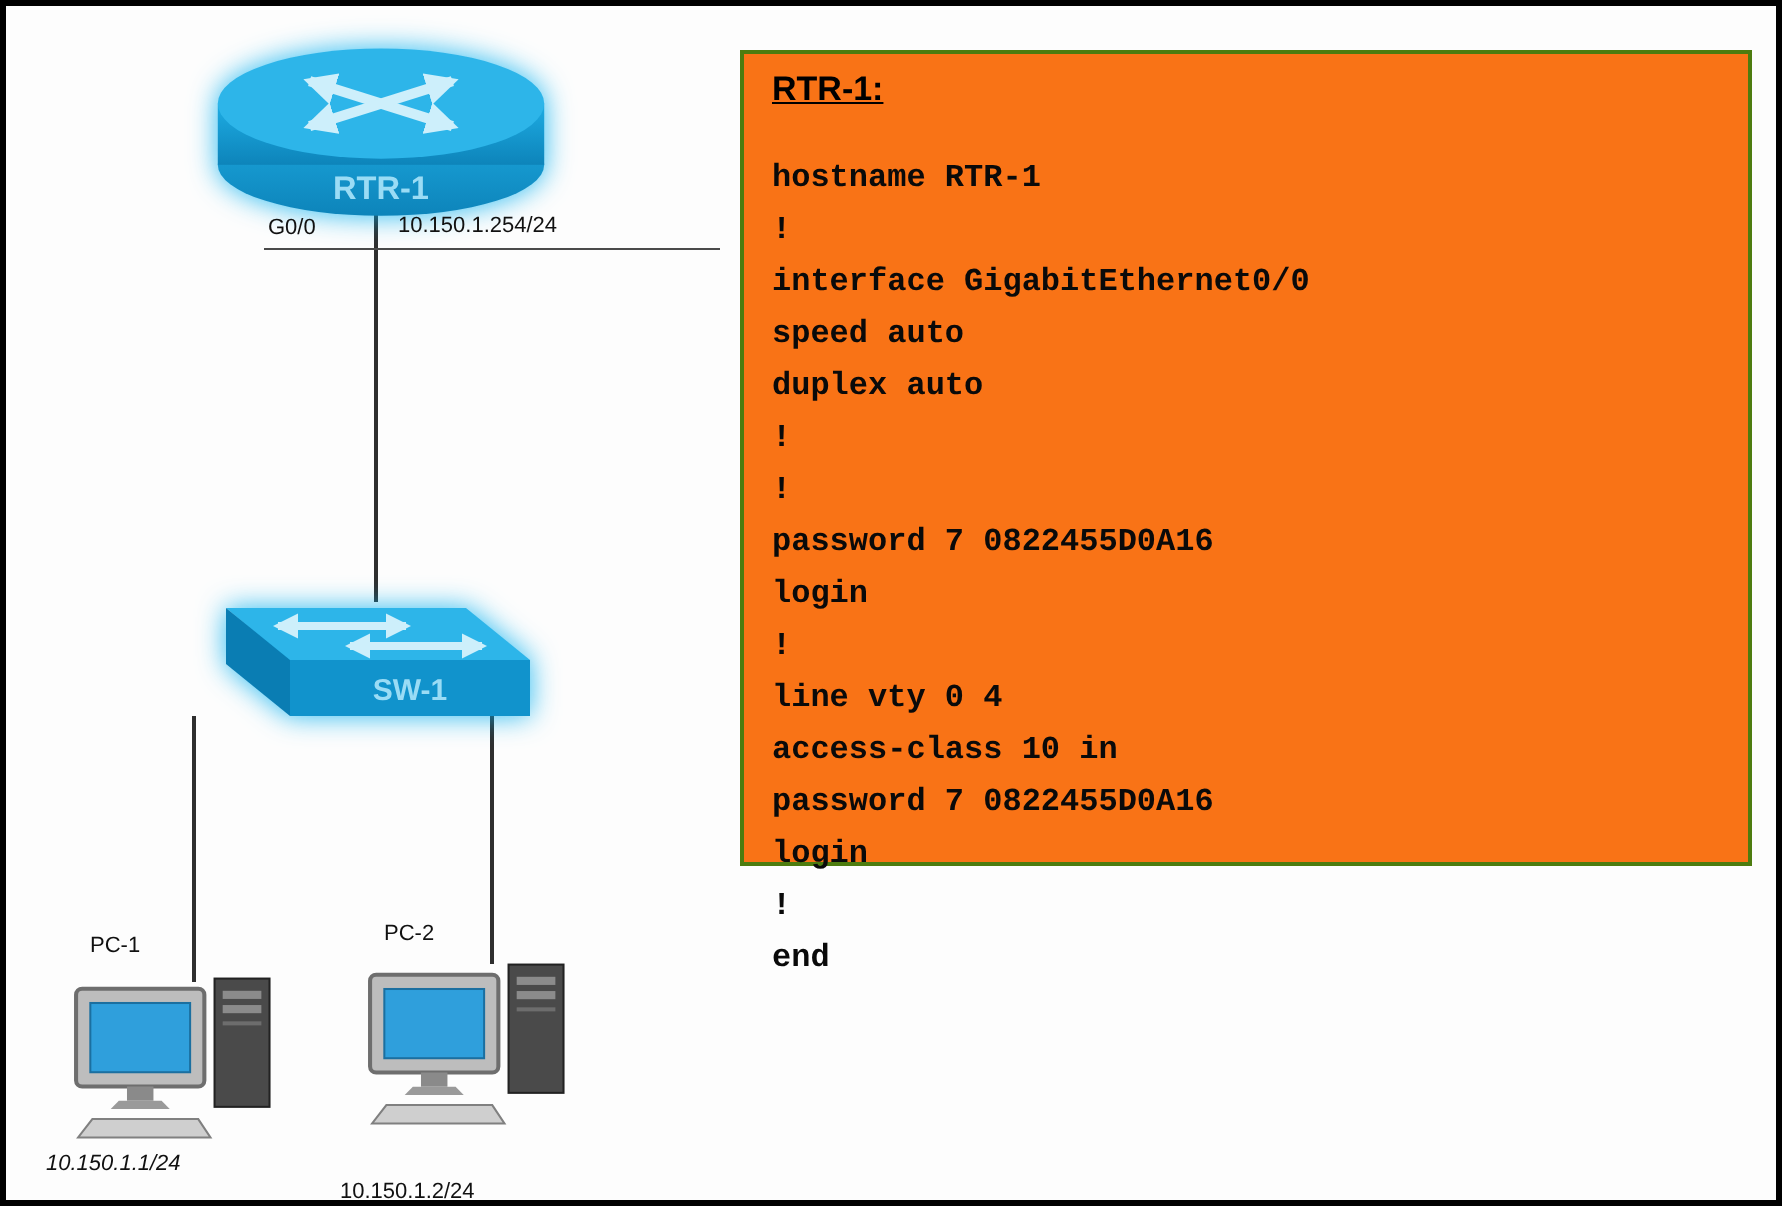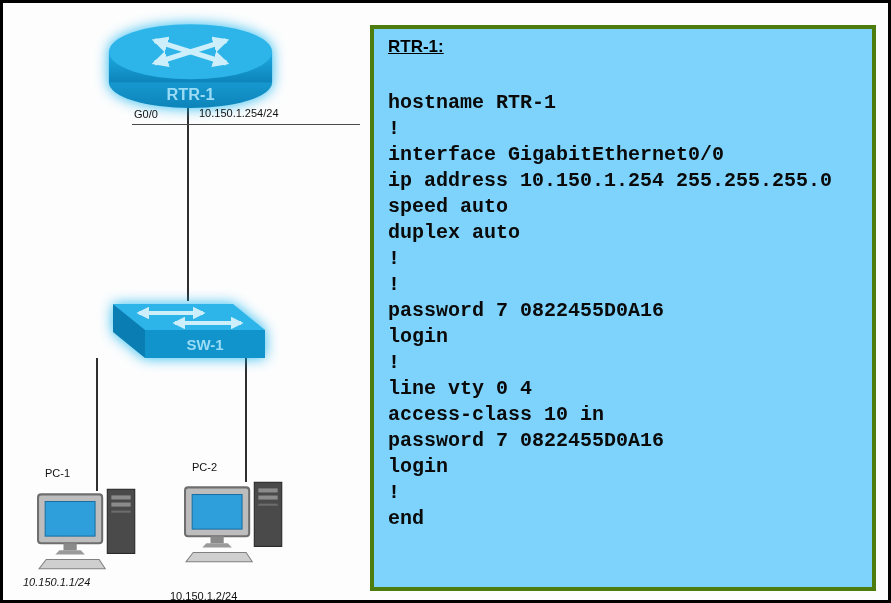--- a/index.html
+++ b/index.html
@@ -25,38 +25,38 @@
   .glow{filter:drop-shadow(0 0 7px rgba(0,174,239,.85));}
   
   .dlabel{
     position:absolute;z-index:3;
     color:#111;font-size:11px;line-height:18px;
     white-space:nowrap;
   }
   
   .config-panel{
     position:absolute;left:367px;top:22px;
-    width:506px;height:566px;
+    width:506px;height:408px;
     box-sizing:border-box;
-    border:4px solid #4d7c0f;
-    background:#7dd3fc;
+    border:2px solid #4d7c0f;
+    background:#f97316;
     padding:8px 14px;
     z-index:4;
   }
   .config-title{
     font-family:"Liberation Sans", sans-serif;
     font-size:17px;font-weight:bold;
     text-decoration:underline;
     color:#000;
   }
   .config-lines{
-    margin-top:33px;
+    margin-top:21px;
     font-family:"Liberation Mono","DejaVu Sans Mono",monospace;
     font-weight:bold;
-    font-size:20px;
+    font-size:16px;
     color:#0a0a0a;
   }
   .config-line{
     height:26px;line-height:26px;white-space:pre;
   }
   svg text{font-family:"Liberation Sans", sans-serif;font-weight:bold;}
 </style>
 </head>
 <body>
 
@@ -129,21 +129,20 @@
     <polygon points="10,72 62,72 68,81 3,81" fill="#cfcfcf" stroke="#808080" stroke-width="1"></polygon>
   </svg>
   <div class="dlabel" style="left:167px;top:563px;margin-top:21px;">10.150.1.2/24</div>
 
   <div class="config-panel">
     <div class="config-title">RTR-1:</div>
     <div class="config-lines">
       <div class="config-line">hostname RTR-1</div>
       <div class="config-line">!</div>
       <div class="config-line">interface GigabitEthernet0/0</div>
-      <div class="config-line">ip address 10.150.1.254 255.255.255.0</div>
       <div class="config-line">speed auto</div>
       <div class="config-line">duplex auto</div>
       <div class="config-line">!</div>
       <div class="config-line">!</div>
       <div class="config-line">password 7 0822455D0A16</div>
       <div class="config-line">login</div>
       <div class="config-line">!</div>
       <div class="config-line">line vty 0 4</div>
       <div class="config-line">access-class 10 in</div>
       <div class="config-line">password 7 0822455D0A16</div>

